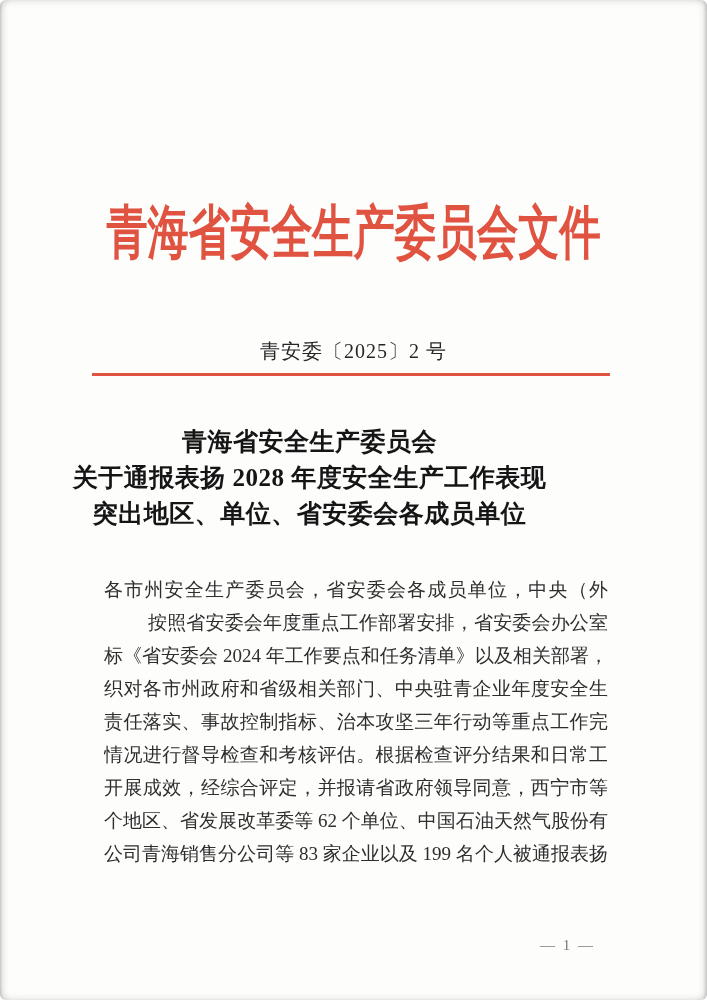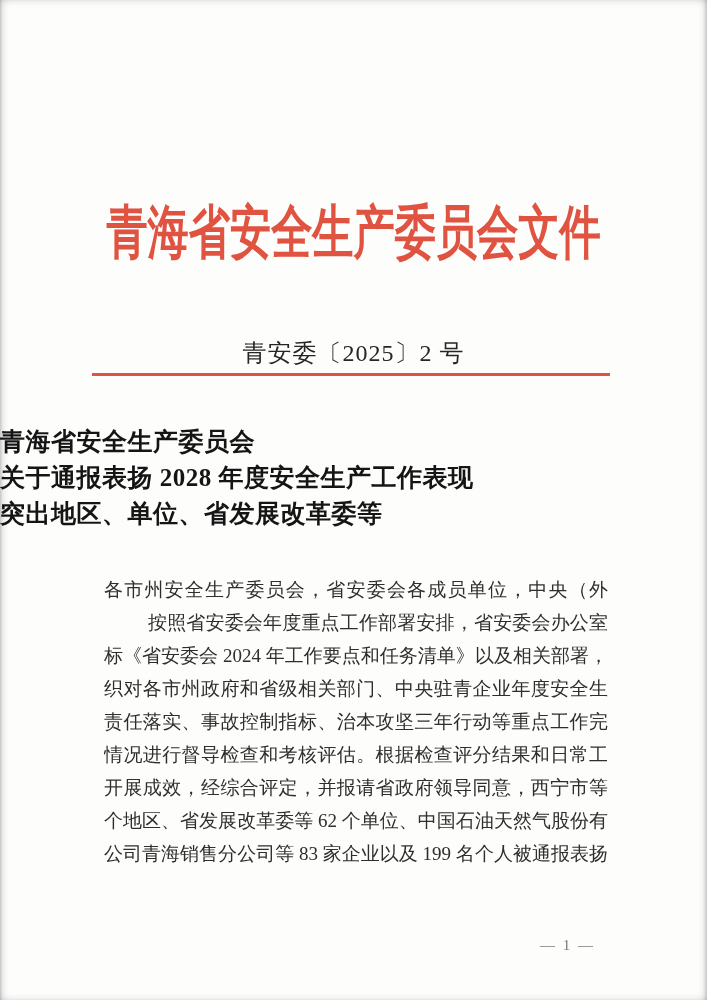--- a/index.html
+++ b/index.html
@@ -12,20 +12,21 @@
     width: 707px;
     height: 1000px;
     background: #fdfdfc;
     overflow: hidden;
     font-family: "Liberation Serif", "DejaVu Serif", serif;
     box-shadow:
       inset 7px 0 9px -6px rgba(0,0,0,0.20),
       inset -7px 0 9px -6px rgba(0,0,0,0.20),
       inset 0 7px 9px -7px rgba(0,0,0,0.14),
       inset 0 -7px 9px -7px rgba(0,0,0,0.12);
+    border-radius: 6px;
   }
   
   .page::before {
     content: "";
     position: absolute;
     left: 0; top: 0; bottom: 0;
     width: 3px;
     background: linear-gradient(to right, rgba(0,0,0,0.10), rgba(0,0,0,0));
     pointer-events: none;
   }
@@ -52,41 +53,41 @@
     transform-origin: center;
     white-space: nowrap;
   }
 
   .doc-number {
     position: absolute;
     top: 339px;
     left: 0;
     width: 707px;
     text-align: center;
-    font-size: 24px;
+    font-size: 20px;
     line-height: 1.2;
     color: #262626;
     letter-spacing: 1px;
   }
 
   .red-line {
     position: absolute;
     top: 373px;
     left: 92px;
     width: 518px;
     height: 3px;
     background: var(--accent, #e05340);
   }
 
   .notice-title {
     position: absolute;
     top: 424px;
     left: 0;
     width: 619px;
-    text-align: left;
+    text-align: center;
     font-weight: bold;
     color: #151515;
     font-size: 25px;
     line-height: 36px;
   }
   .notice-title .t-line {
     white-space: nowrap;
     letter-spacing: 0.5px;
   }
 
@@ -130,21 +131,21 @@
 
   <div class="header-title">青海省安全生产委员会文件</div>
 
   <div class="doc-number">青安委〔2025〕2 号</div>
 
   <div class="red-line"></div>
 
   <div class="notice-title">
     <div class="t-line">青海省安全生产委员会</div>
     <div class="t-line">关于通报表扬 2028 年度安全生产工作表现</div>
-    <div class="t-line">突出地区、单位、省发展改革委等</div>
+    <div class="t-line">突出地区、单位、省安委会各成员单位</div>
   </div>
 
   <div class="body-text">
     <div class="b-line justify">各市州安全生产委员会，省安委会各成员单位，中央（外省）</div>
     <div class="b-line justify indent">按照省安委会年度重点工作部署安排，省安委会办公室对</div>
     <div class="b-line justify">标《省安委会 2024 年工作要点和任务清单》以及相关部署，组</div>
     <div class="b-line justify">织对各市州政府和省级相关部门、中央驻青企业年度安全生产</div>
     <div class="b-line justify">责任落实、事故控制指标、治本攻坚三年行动等重点工作完成</div>
     <div class="b-line justify">情况进行督导检查和考核评估。根据检查评分结果和日常工作</div>
     <div class="b-line justify">开展成效，经综合评定，并报请省政府领导同意，西宁市等 3</div>

